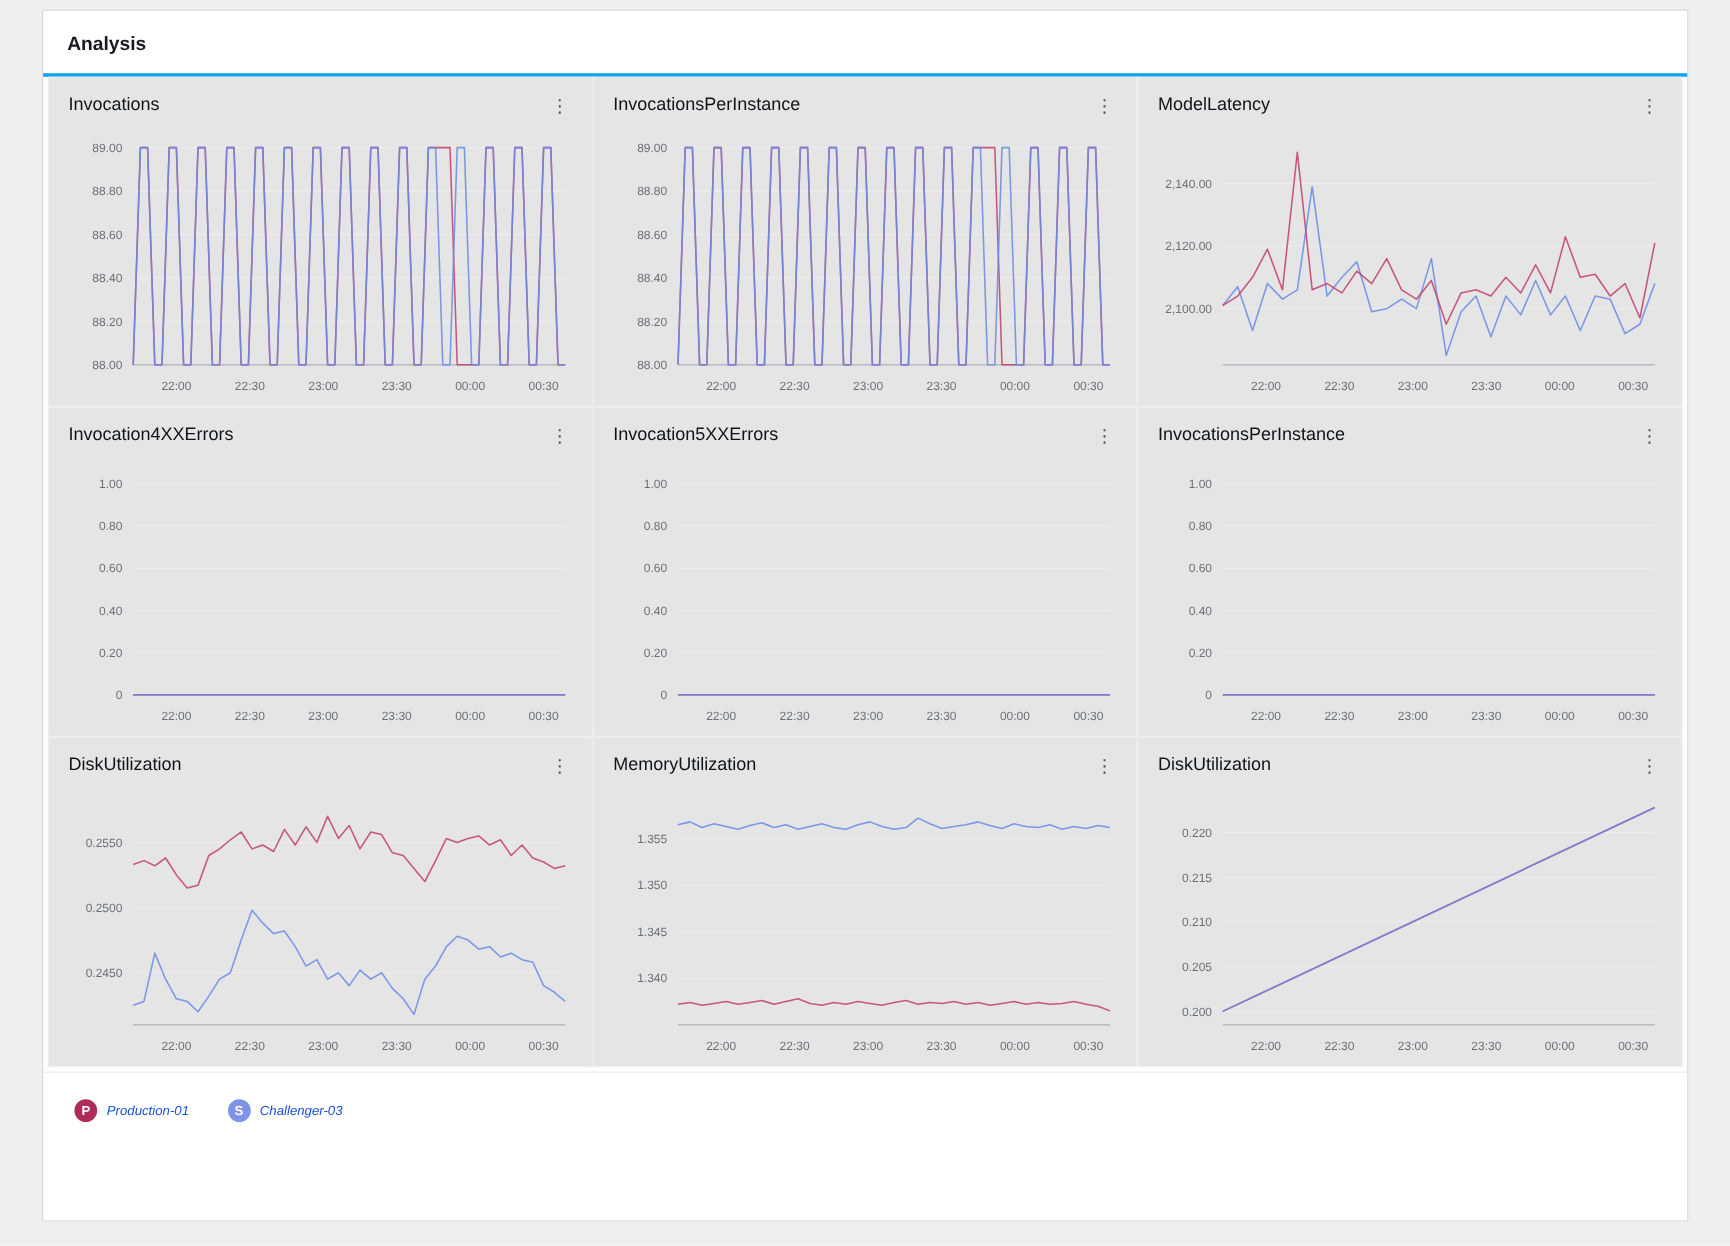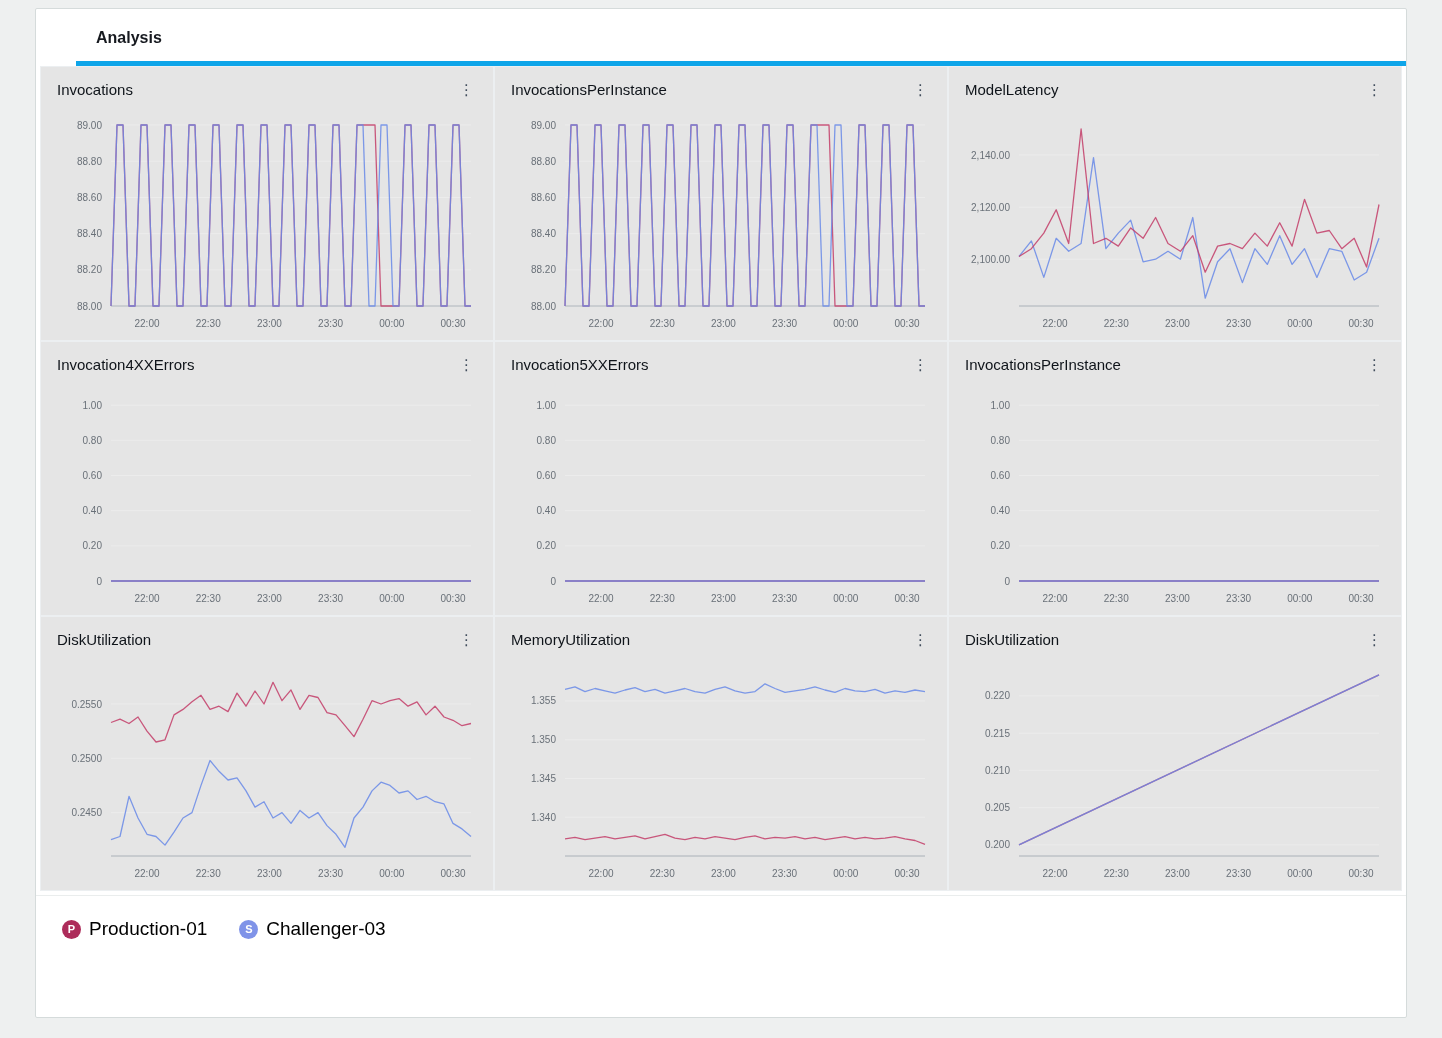--- a/index.html
+++ b/index.html
@@ -9,21 +9,21 @@
     padding: 8px 35px 14px 35px;
     font-family: "Liberation Sans", sans-serif;
     color: #16191f;
   }
   .card {
     background: #ffffff;
     border: 1px solid #d5dbdb;
     border-radius: 2px;
     min-height: 1010px;
   }
-  .card-header { padding: 20px 20px 14px 20px; border-bottom: 5px solid #0ea5e9; margin-left: 40px; }
+  .card-header { padding: 20px 20px 14px 20px; border-bottom: 3px solid #0ea5e9; }
   .card-header h1 { font-size: 16px; font-weight: bold; color: #16191f; }
 
   .toolbar {
     display: flex; justify-content: flex-end; align-items: center;
     gap: 10px; padding: 12px 20px 10px 20px;
   }
   .range-group { display: flex; border: 1px solid #687078; border-radius: 2px; background: #fff; }
   .range-btn {
     background: none; border: none; padding: 5px 12px;
     font-size: 12.5px; color: #545b64; cursor: pointer;
@@ -63,21 +63,21 @@
     border-top: 1px solid #eaeded;
     margin-top: 4px;
     padding: 22px 26px 26px 26px;
   }
   .legend-item { display: flex; align-items: center; gap: 8px; cursor: pointer; }
   .legend-badge {
     width: 19px; height: 19px; border-radius: 50%;
     color: #fff; font-size: 11px; font-weight: bold;
     display: inline-flex; align-items: center; justify-content: center;
   }
-  .legend-label { font-size: 19px; color: #000000; }
+  .legend-label { font-size: 11px; color: #1d4ed8; font-style: italic; }
 </style>
 </head>
 <body>
 
 <div class="card">
 
   <div class="card-header">
     <h1>Analysis</h1>
   </div>
 

